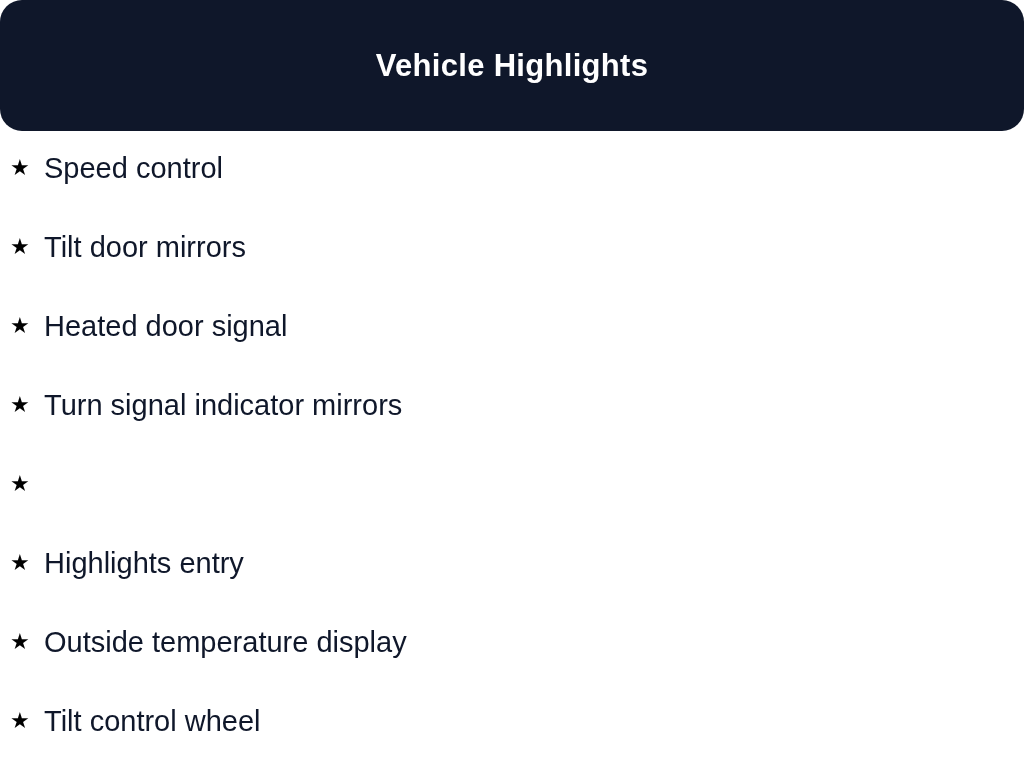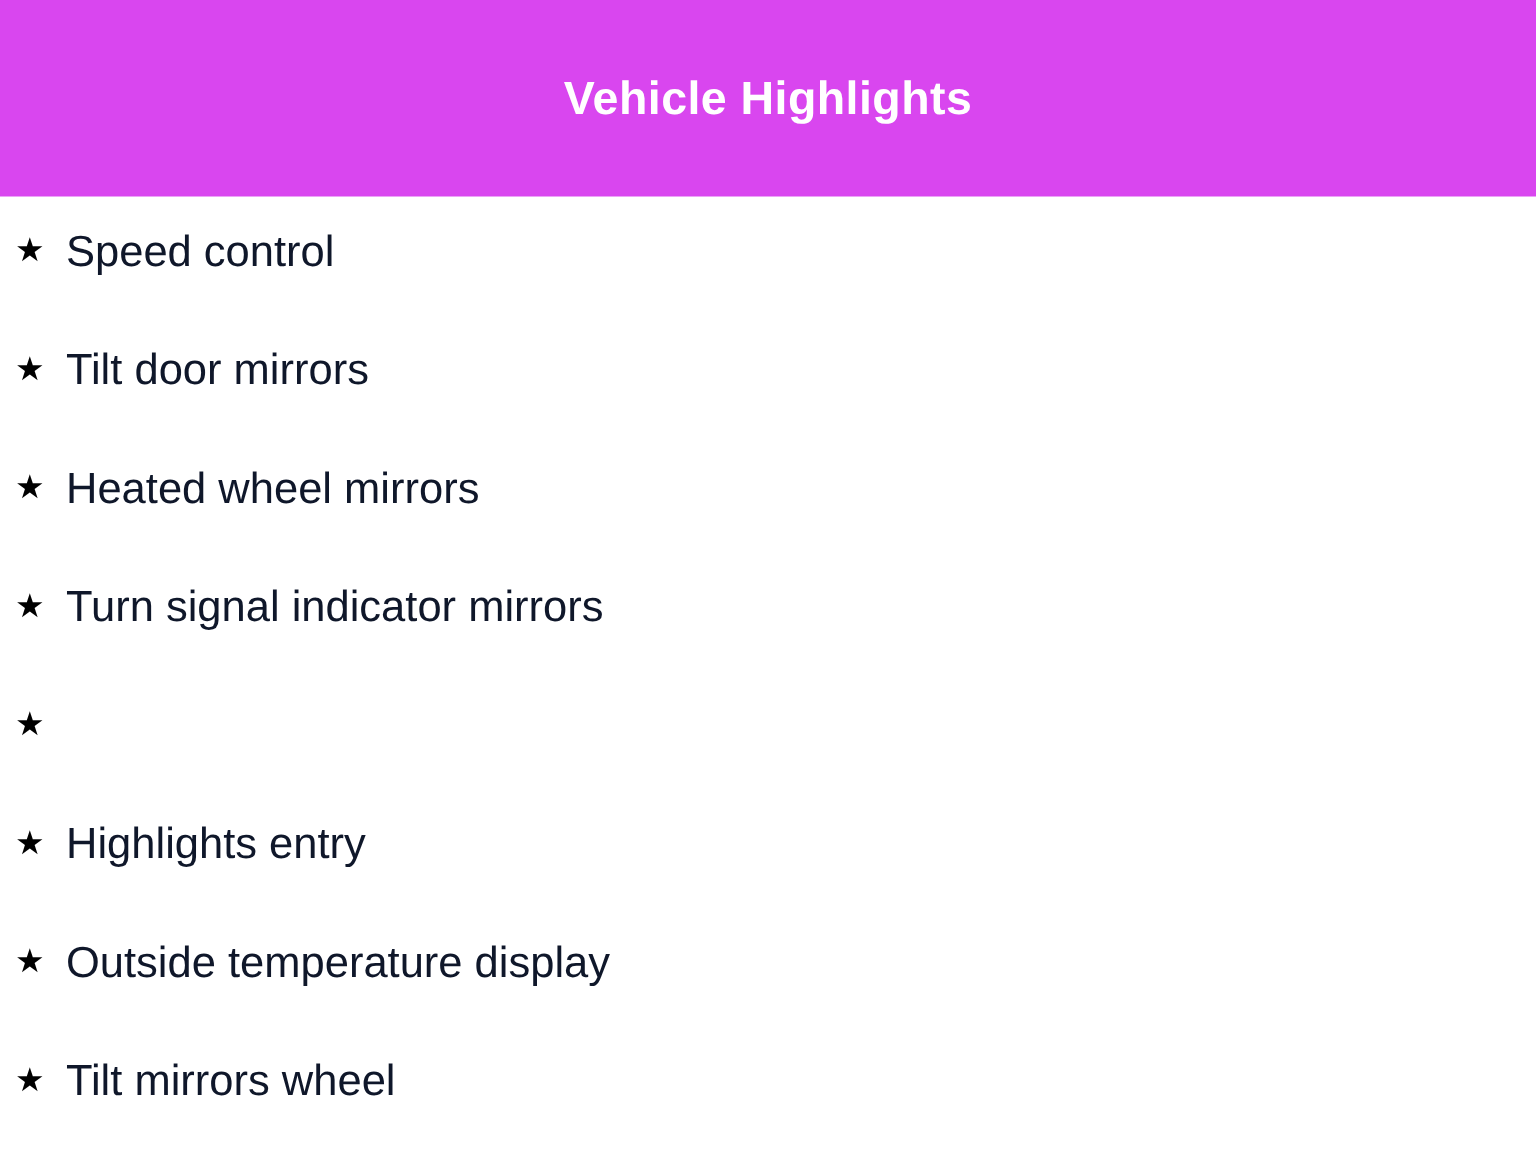--- a/index.html
+++ b/index.html
@@ -15,25 +15,26 @@
   }
   .page {
     position: relative;
     width: 1024px;
     height: 768px;
     background: #ffffff;
   }
   .header-bar {
     width: 100%;
     height: 131px;
-    background: #d946ef;
+    background: #0f172a;
     display: flex;
     align-items: center;
     justify-content: center;
     box-sizing: border-box;
+    border-radius: 22px;
   }
   .header-title {
     color: #ffffff;
     font-size: 31px;
     font-weight: bold;
     letter-spacing: 0.3px;
     font-family: "Liberation Sans", sans-serif;
     text-align: center;
   }
   .feature-list {
@@ -78,36 +79,36 @@
     <li class="feature-item">
       <span class="bullet-star">★</span>
       <span class="feature-label">Speed control</span>
     </li>
     <li class="feature-item">
       <span class="bullet-star">★</span>
       <span class="feature-label">Tilt door mirrors</span>
     </li>
     <li class="feature-item">
       <span class="bullet-star">★</span>
-      <span class="feature-label">Heated wheel mirrors</span>
+      <span class="feature-label">Heated door signal</span>
     </li>
     <li class="feature-item">
       <span class="bullet-star">★</span>
       <span class="feature-label">Turn signal indicator mirrors</span>
     </li>
     <li class="feature-item">
       <span class="bullet-star">★</span>
     </li>
     <li class="feature-item">
       <span class="bullet-star">★</span>
       <span class="feature-label">Highlights entry</span>
     </li>
     <li class="feature-item">
       <span class="bullet-star">★</span>
       <span class="feature-label">Outside temperature display</span>
     </li>
     <li class="feature-item">
       <span class="bullet-star">★</span>
-      <span class="feature-label">Tilt mirrors wheel</span>
+      <span class="feature-label">Tilt control wheel</span>
     </li>
   </ul>
 
 </div>
 
 </body></html>

